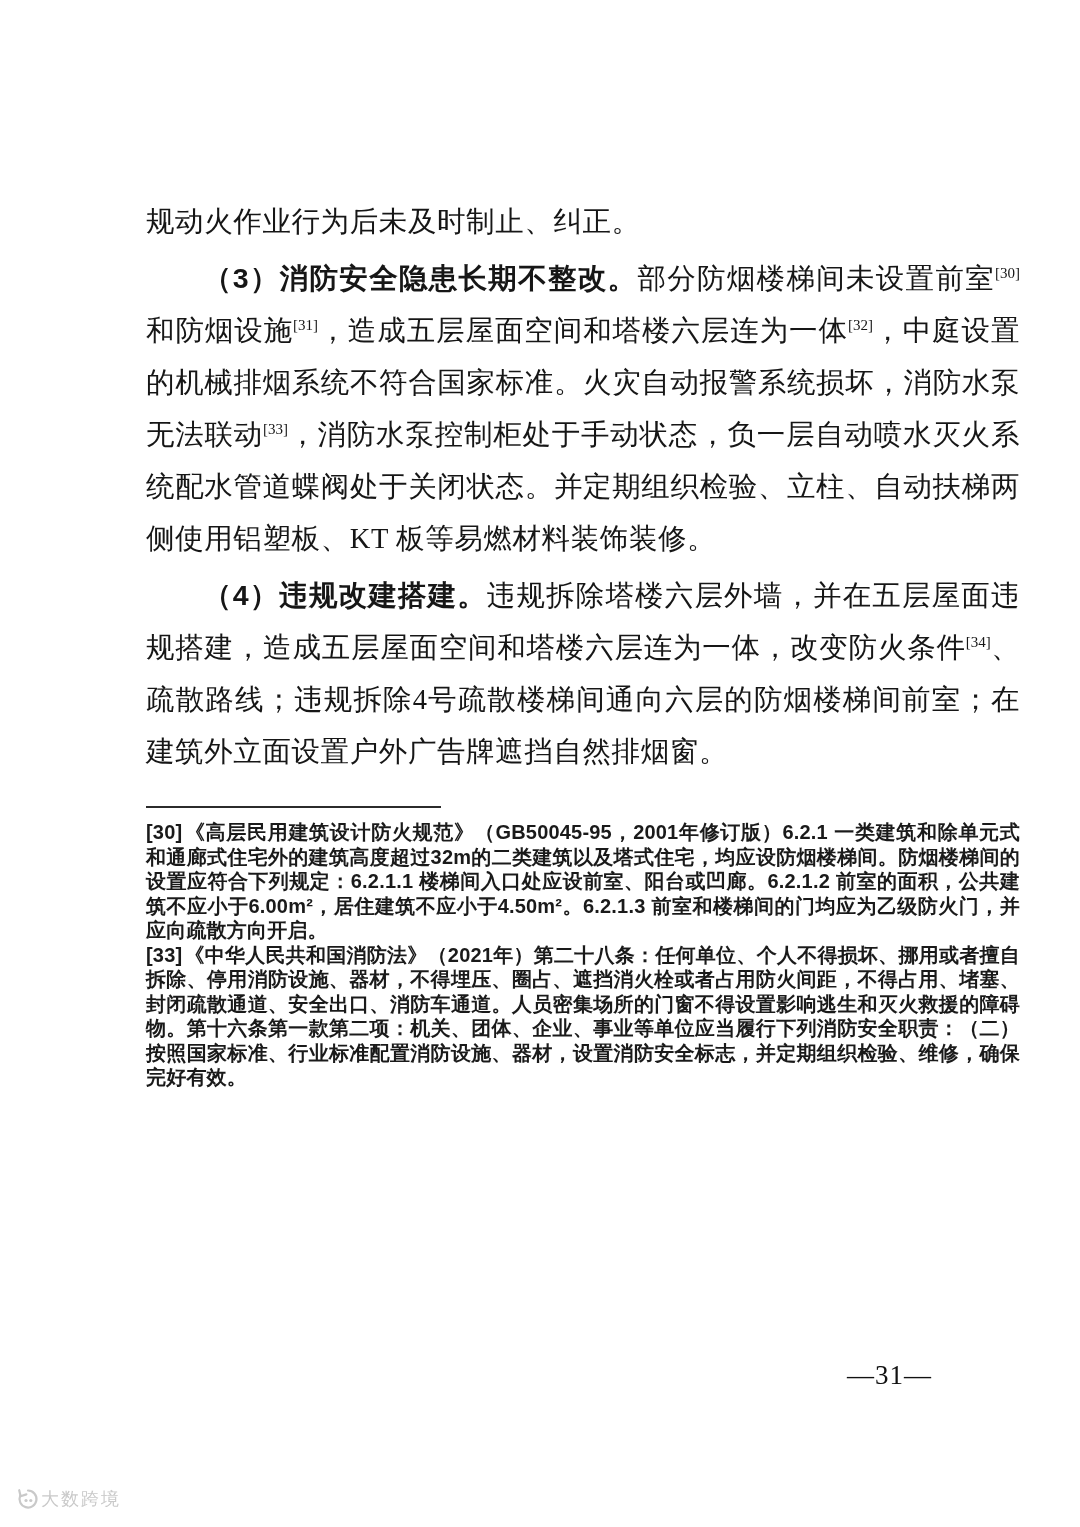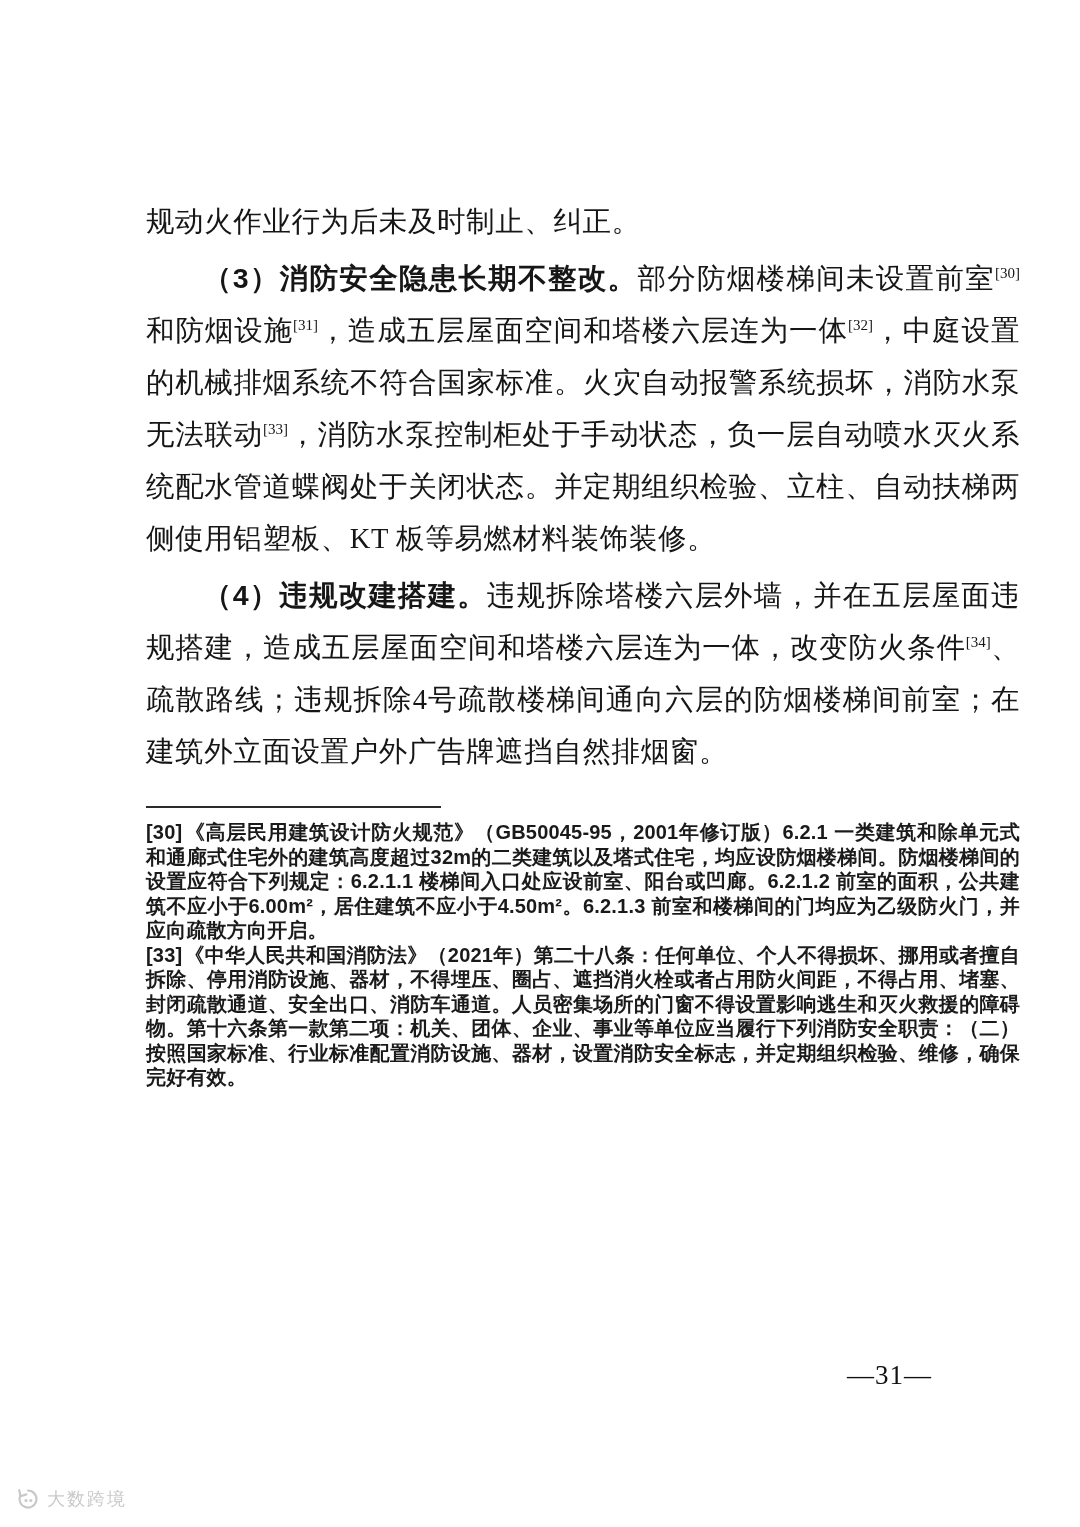--- a/index.html
+++ b/index.html
@@ -59,21 +59,21 @@
     letter-spacing:1px;
     color:#111;
     font-family:"Liberation Serif","DejaVu Serif",serif;
   }
   .watermark {
     position:absolute;
     left:16px;
     bottom:16px;
     display:flex;
     align-items:center;
-    gap:7px;
+    gap:1px;
     color:#c9c9c9;
   }
   .watermark svg { display:block; }
   .watermark .wm-text {
     font-family:"Liberation Sans","DejaVu Sans",sans-serif;
     font-size:18px;
     letter-spacing:2px;
     color:#c9c9c9;
   }
 </style>

